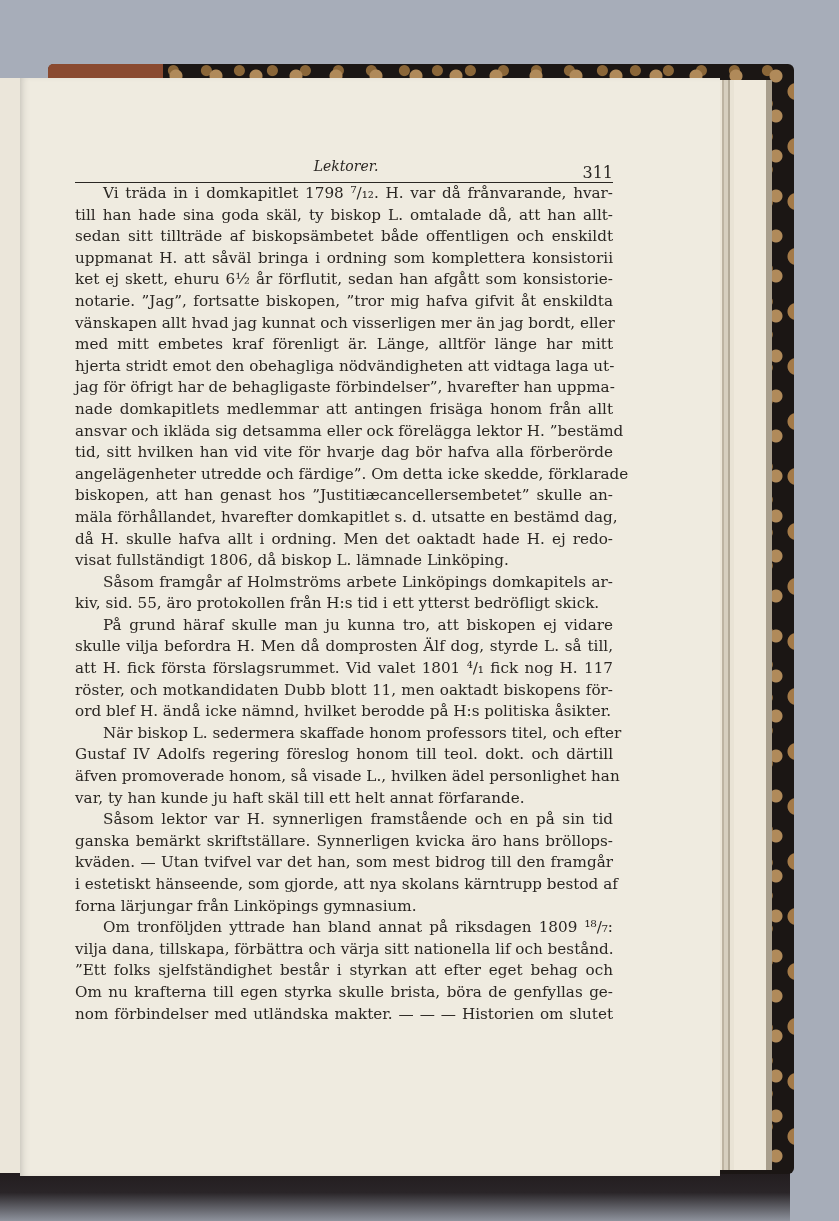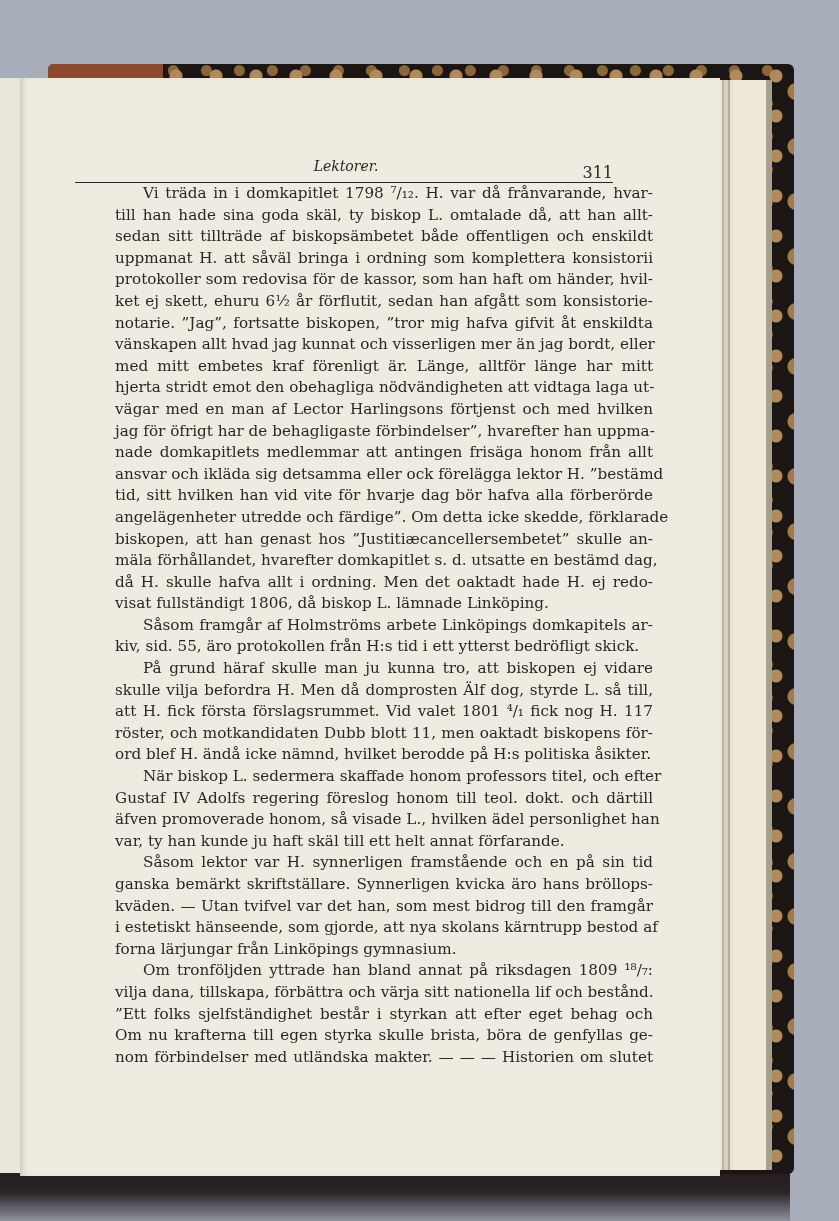--- a/index.html
+++ b/index.html
@@ -45,21 +45,21 @@
     }
     .running-title {
       position: absolute; left: 4px; right: 0; top: 0; text-align: center;
       font-style: italic; font-size: 14px; color: #2a2622;
     }
     .page-number {
       position: absolute; right: 0; top: 5px; font-size: 16px; color: #2a2622;
     }
     .body-text {
       position: absolute; left: 75px; top: 183px; width: 538px;
-      font-size: 15.2px; line-height: 21.6px; color: #2a2622; margin-left: 40px;
+      font-size: 15.2px; line-height: 21.6px; color: #2a2622;
     }
     .line {
       display: block; white-space: nowrap; text-align: justify; text-align-last: justify;
       height: 21.6px;
     }
     .line.indent { padding-left: 28px; }
     .line.last { text-align-last: left; }
   </style>
 </head>
 <body>
@@ -75,27 +75,25 @@
 <div class="running-head">
   <div class="running-title">Lektorer.</div>
   <div class="page-number">311</div>
 </div>
 
 <div class="body-text" id="body-text">
     <span class="line indent">Vi träda in i domkapitlet 1798 ⁷/₁₂.  H. var då frånvarande, hvar-</span>
     <span class="line">till han hade sina goda skäl, ty biskop L. omtalade då, att han allt-</span>
     <span class="line">sedan sitt tillträde af biskopsämbetet både offentligen och enskildt</span>
     <span class="line">uppmanat H. att såväl bringa i ordning som komplettera konsistorii</span>
-    <span class="line">protokoller som redovisa för de kassor, som han haft om händer, hvil-</span>
     <span class="line">ket ej skett, ehuru 6½ år förflutit, sedan han afgått som konsistorie-</span>
     <span class="line">notarie.  ”Jag”, fortsatte biskopen, ”tror mig hafva gifvit åt enskildta</span>
     <span class="line">vänskapen allt hvad jag kunnat och visserligen mer än jag bordt, eller</span>
     <span class="line">med mitt embetes kraf förenligt är.  Länge, alltför länge har mitt</span>
     <span class="line">hjerta stridt emot den obehagliga nödvändigheten att vidtaga laga ut-</span>
-    <span class="line">vägar med en man af Lector Harlingsons förtjenst och med hvilken</span>
     <span class="line">jag för öfrigt har de behagligaste förbindelser”, hvarefter han uppma-</span>
     <span class="line">nade domkapitlets medlemmar att antingen frisäga honom från allt</span>
     <span class="line">ansvar och ikläda sig detsamma eller ock förelägga lektor H. ”bestämd</span>
     <span class="line">tid, sitt hvilken han vid vite för hvarje dag bör hafva alla förberörde</span>
     <span class="line">angelägenheter utredde och färdige”.  Om detta icke skedde, förklarade</span>
     <span class="line">biskopen, att han genast hos ”Justitiæcancellersembetet” skulle an-</span>
     <span class="line">mäla förhållandet, hvarefter domkapitlet s. d. utsatte en bestämd dag,</span>
     <span class="line">då H. skulle hafva allt i ordning.  Men det oaktadt hade H. ej redo-</span>
     <span class="line last">visat fullständigt 1806, då biskop L. lämnade Linköping.</span>
     <span class="line indent">Såsom framgår af Holmströms arbete Linköpings domkapitels ar-</span>

